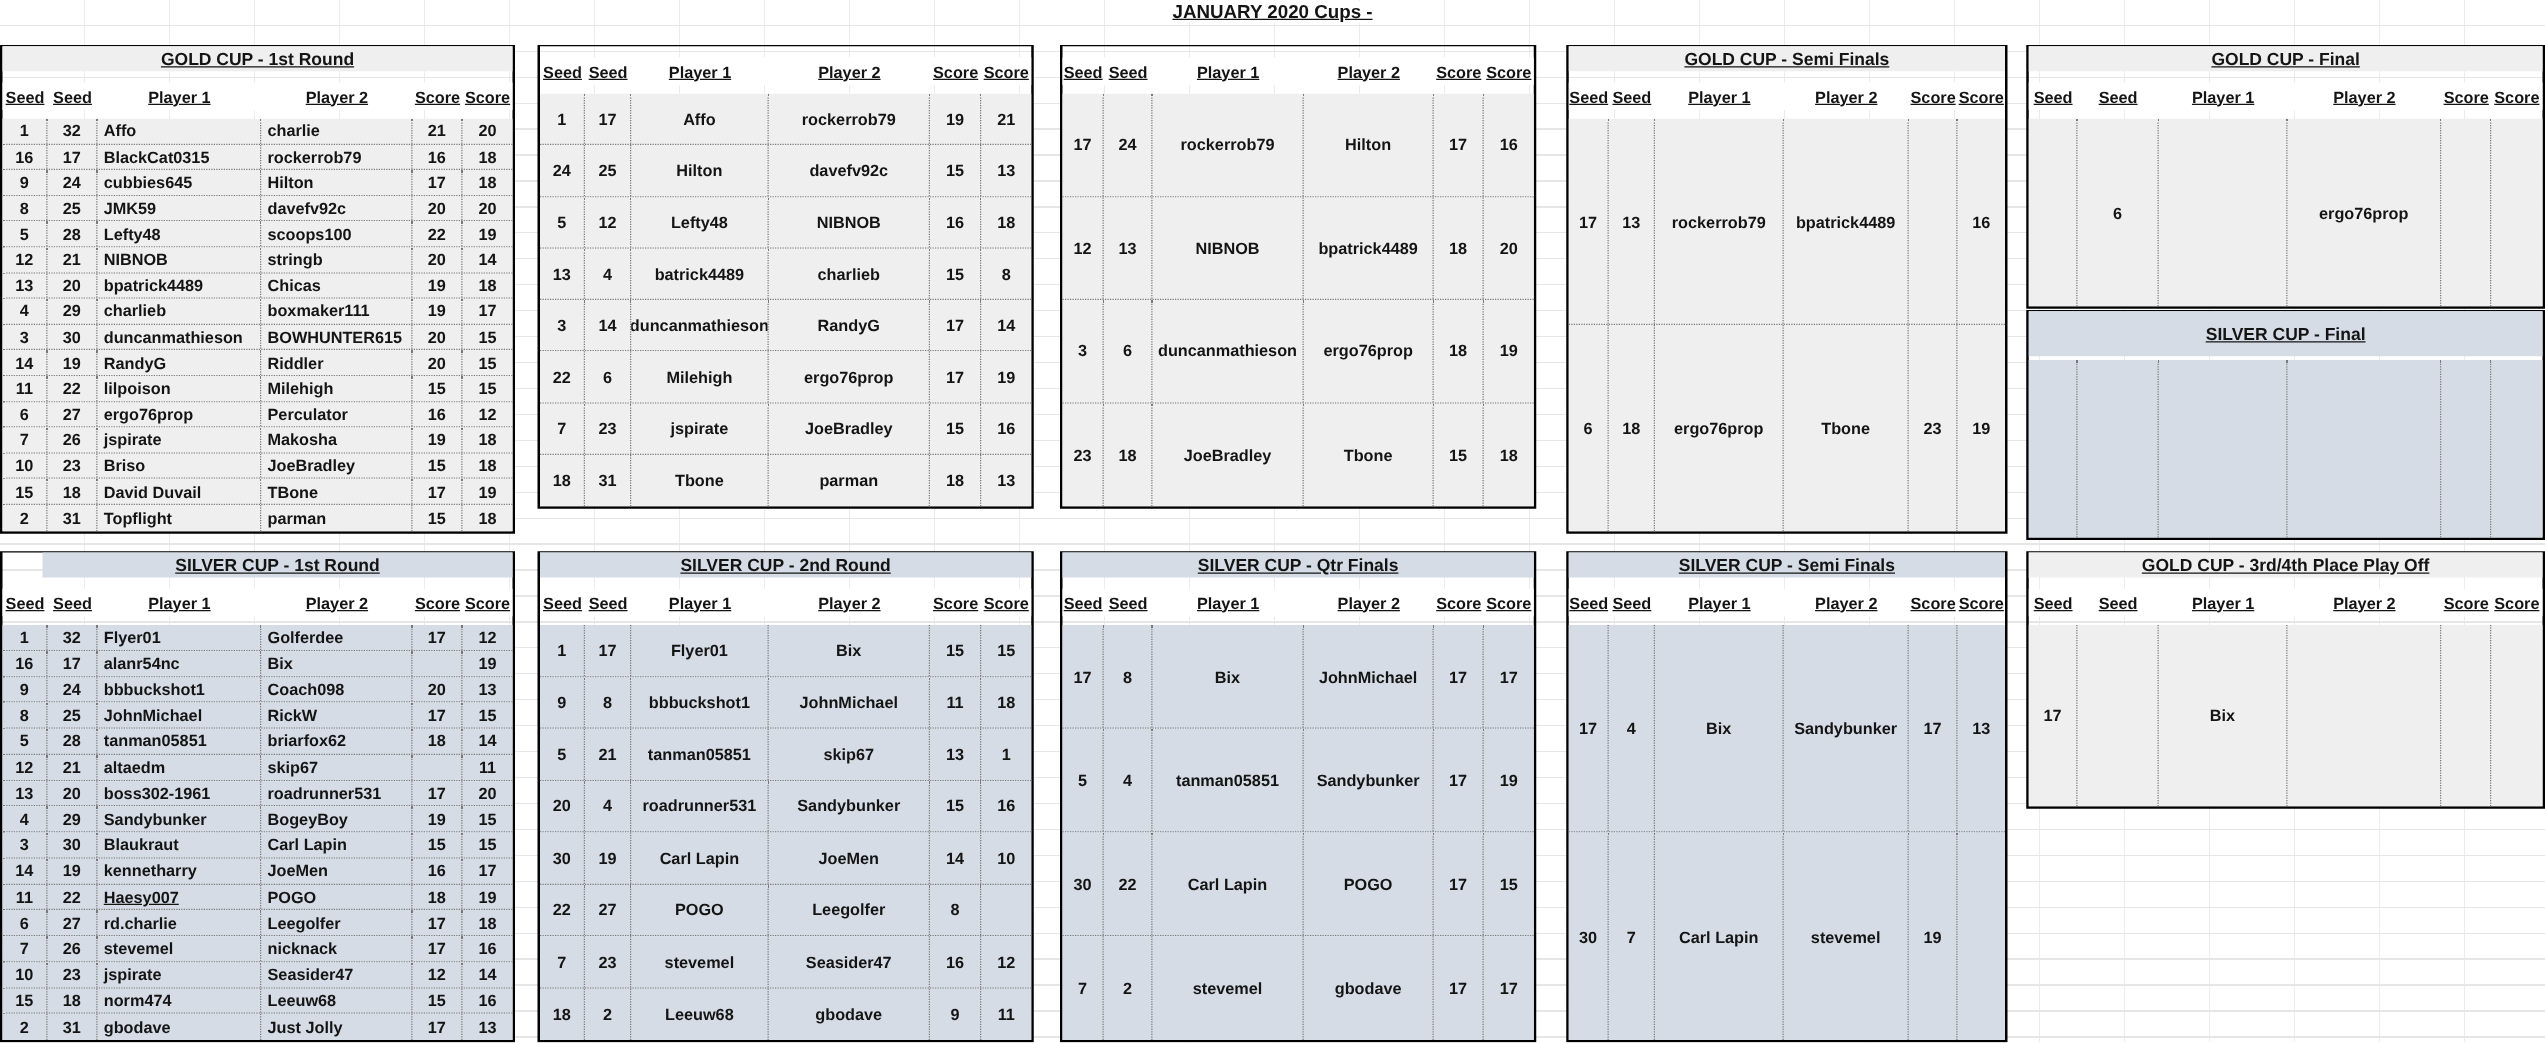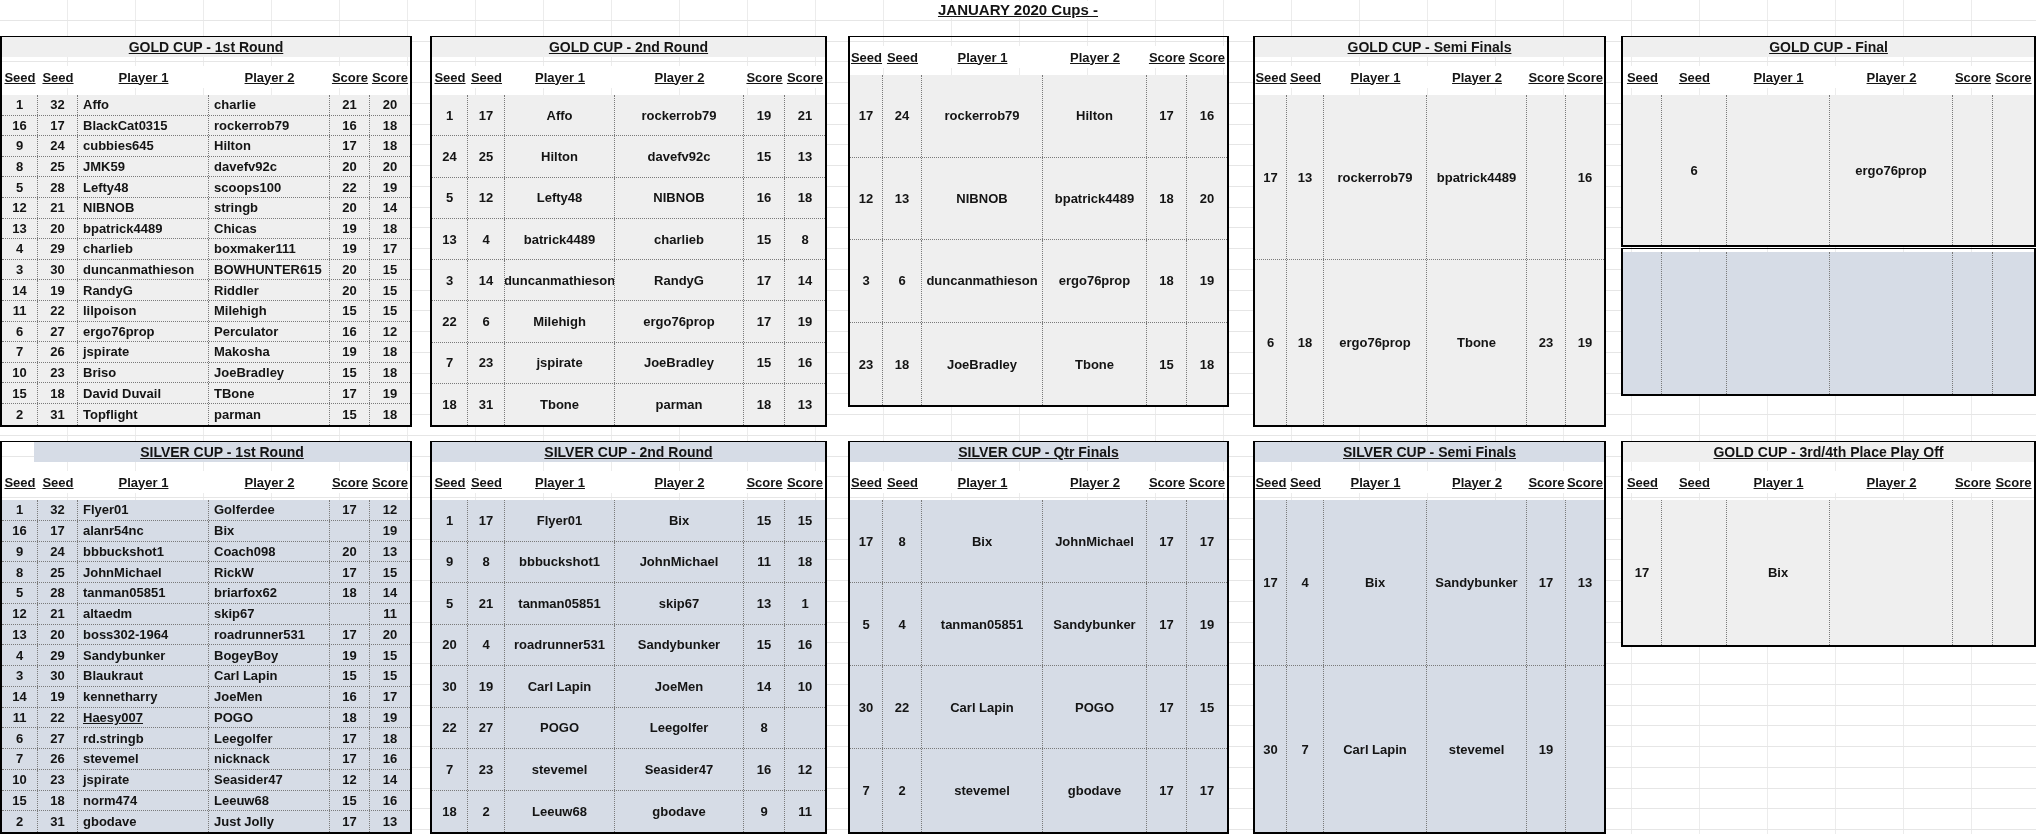--- a/index.html
+++ b/index.html
@@ -282,21 +282,21 @@
           <div class="cell c0" style="width: 36px;">12</div>
           <div class="cell c1" style="width: 40px;">21</div>
           <div class="cell c2" style="width: 131px;">altaedm</div>
           <div class="cell c3" style="width: 121px;">skip67</div>
           <div class="cell c4" style="width: 40px;"></div>
           <div class="cell c5" style="width: 40px;">11</div>
         </div>
         <div class="row row-left" style="height: 20.75px;">
           <div class="cell c0" style="width: 36px;">13</div>
           <div class="cell c1" style="width: 40px;">20</div>
-          <div class="cell c2" style="width: 131px;">boss302-1964</div>
+          <div class="cell c2" style="width: 131px;">boss302-1961</div>
           <div class="cell c3" style="width: 121px;">roadrunner531</div>
           <div class="cell c4" style="width: 40px;">17</div>
           <div class="cell c5" style="width: 40px;">20</div>
         </div>
         <div class="row row-left" style="height: 20.75px;">
           <div class="cell c0" style="width: 36px;">4</div>
           <div class="cell c1" style="width: 40px;">29</div>
           <div class="cell c2" style="width: 131px;">Sandybunker</div>
           <div class="cell c3" style="width: 121px;">BogeyBoy</div>
           <div class="cell c4" style="width: 40px;">19</div>
@@ -322,21 +322,21 @@
           <div class="cell c0" style="width: 36px;">11</div>
           <div class="cell c1" style="width: 40px;">22</div>
           <div class="cell c2" style="width: 131px; text-decoration: underline;">Haesy007</div>
           <div class="cell c3" style="width: 121px;">POGO</div>
           <div class="cell c4" style="width: 40px;">18</div>
           <div class="cell c5" style="width: 40px;">19</div>
         </div>
         <div class="row row-left" style="height: 20.75px;">
           <div class="cell c0" style="width: 36px;">6</div>
           <div class="cell c1" style="width: 40px;">27</div>
-          <div class="cell c2" style="width: 131px;">rd.stringb</div>
+          <div class="cell c2" style="width: 131px;">rd.charlie</div>
           <div class="cell c3" style="width: 121px;">Leegolfer</div>
           <div class="cell c4" style="width: 40px;">17</div>
           <div class="cell c5" style="width: 40px;">18</div>
         </div>
         <div class="row row-left" style="height: 20.75px;">
           <div class="cell c0" style="width: 36px;">7</div>
           <div class="cell c1" style="width: 40px;">26</div>
           <div class="cell c2" style="width: 131px;">stevemel</div>
           <div class="cell c3" style="width: 121px;">nicknack</div>
           <div class="cell c4" style="width: 40px;">17</div>
@@ -363,23 +363,20 @@
           <div class="cell c1" style="width: 40px;">31</div>
           <div class="cell c2" style="width: 131px;">gbodave</div>
           <div class="cell c3" style="width: 121px;">Just Jolly</div>
           <div class="cell c4" style="width: 40px;">17</div>
           <div class="cell c5" style="width: 40px;">13</div>
         </div>
       </div>
   </section>
 
   <section class="bracket theme-gold" id="b-gold_r2" style="left: 430px; top: 36px; width: 393px;">
-    <div class="btitle" style="height: 20px;">
-        <span>GOLD CUP - 2nd Round</span>
-      </div>
     <div class="bheader" style="margin-top: 9px;">
         <div class="hcell" style="width: 36px;">
           <span>Seed</span>
         </div>
         <div class="hcell" style="width: 37px;">
           <span>Seed</span>
         </div>
         <div class="hcell" style="width: 110px;">
           <span>Player 1</span>
         </div>
@@ -788,20 +785,23 @@
           <div class="cell c1" style="width: 65px;">6</div>
           <div class="cell c2" style="width: 103px;"></div>
           <div class="cell c3" style="width: 123px;">ergo76prop</div>
           <div class="cell c4" style="width: 40px;"></div>
           <div class="cell c5" style="width: 41px;"></div>
         </div>
       </div>
   </section>
 
   <section class="bracket theme-silver" id="b-silver_final" style="left: 1621px; top: 248px; width: 411px;">
+    <div class="btitle" style="height: 36px;">
+        <span>SILVER CUP - Final</span>
+      </div>
 
     <div class="brows" style="margin-top: 3px;">
         <div class="row" style="height: 142px;">
           <div class="cell c0" style="width: 39px;"></div>
           <div class="cell c1" style="width: 65px;"></div>
           <div class="cell c2" style="width: 103px;"></div>
           <div class="cell c3" style="width: 123px;"></div>
           <div class="cell c4" style="width: 40px;"></div>
           <div class="cell c5" style="width: 41px;"></div>
         </div>

